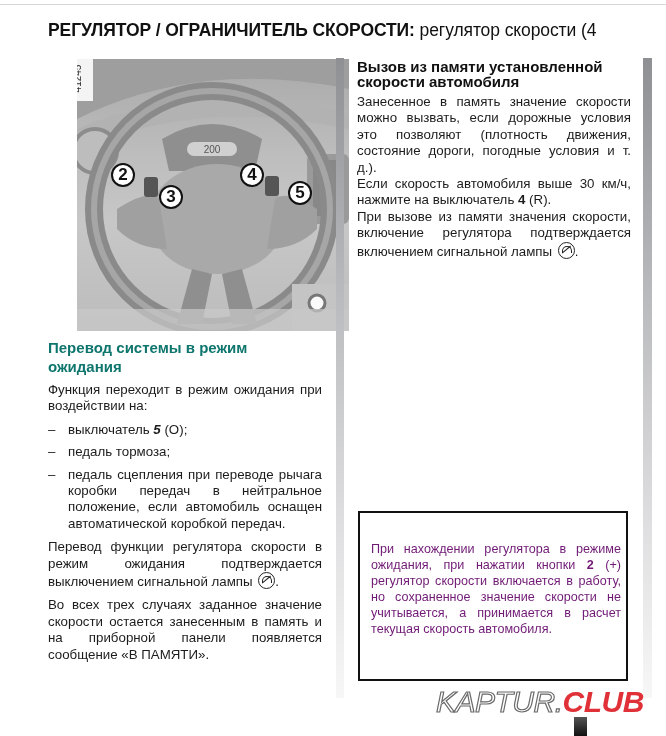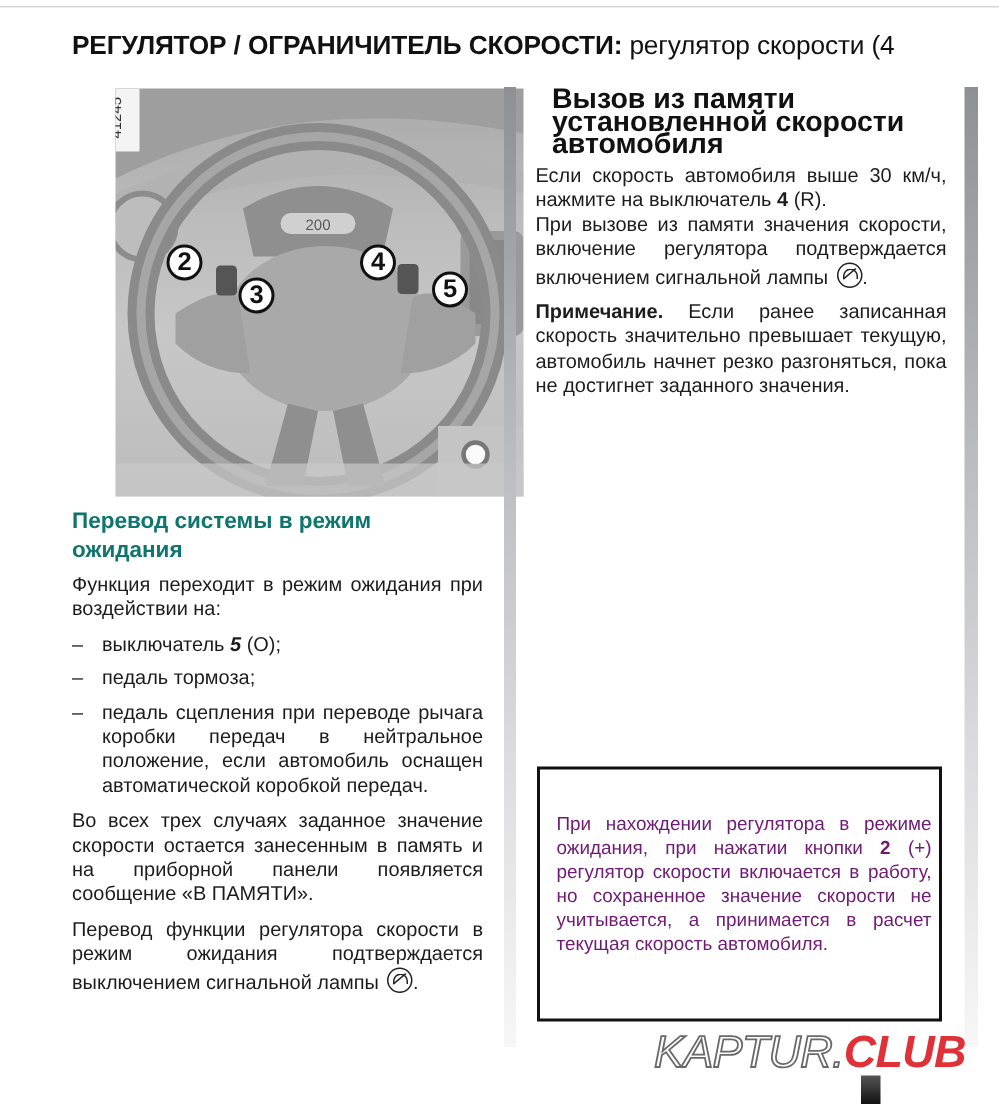--- a/index.html
+++ b/index.html
@@ -36,21 +36,21 @@
   
   .vbar-left { position: absolute; left: 336px; top: 58px; width: 8px; height: 640px;
     background: linear-gradient(180deg,#8f9094 0%,#b7b8bb 35%,#dcdcde 70%,#f7f7f7 100%); }
   .vbar-right { position: absolute; left: 643px; top: 58px; width: 9px; height: 640px;
     background: linear-gradient(180deg,#8f9094 0%,#b7b8bb 35%,#dcdcde 70%,#f7f7f7 100%); }
   
   .col { position: absolute; font-size: 13.3px; line-height: 16.4px; color: #1c1c1c; }
   .col-left { left: 48px; top: 338px; width: 274px; }
   .col-right { left: 357px; top: 59px; width: 274px; }
   h2.section { margin: 0 0 6px 0; font-size: 15px; line-height: 19px; font-weight: bold; color: #0f766e; }
-  h3.section { margin: 0 0 5px 11px; font-size: 19px; line-height: 15px; font-weight: bold; color: #111; }
+  h3.section { margin: 0 0 5px 0; font-size: 15px; line-height: 15px; font-weight: bold; color: #111; }
   p { margin: 0 0 7px 0; text-align: justify; }
   ul.dash { list-style: none; margin: 0 0 7px 0; padding: 0; }
   ul.dash li { position: relative; padding-left: 20px; margin-bottom: 6px; text-align: justify; }
   ul.dash li .dash-mark { position: absolute; left: 0; top: 0; }
   .lamp {
     display: inline-block; width: 15px; height: 15px; border: 1.3px solid #222; border-radius: 50%;
     vertical-align: -3px; position: relative; margin-left: 2px;
   }
   .lamp::before {
     content: ""; position: absolute; left: 3px; top: 3px; width: 8px; height: 6px;
@@ -143,29 +143,29 @@
     </li>
     <li>
       <span class="dash-mark">–</span>
       <span>педаль тормоза;</span>
     </li>
     <li>
       <span class="dash-mark">–</span>
       <span>педаль сцепления при переводе рычага коробки передач в нейтральное положение, если автомобиль оснащен автоматической коробкой передач.</span>
     </li>
   </ul>
+  <p><span>Перевод функции регулятора скорости в режим ожидания подтверждается выключением сигнальной лампы</span> <span class="lamp"></span><span>.</span></p>
   <p>Во всех трех случаях заданное значение скорости остается занесенным в память и на приборной панели появляется сообщение «В ПАМЯТИ».</p>
-  <p><span>Перевод функции регулятора скорости в режим ожидания подтверждается выключением сигнальной лампы</span> <span class="lamp"></span><span>.</span></p>
 </div>
 
 <div class="col col-right">
   <h3 class="section">Вызов из памяти установленной скорости автомобиля</h3>
+  <p style="margin-bottom:0">Занесенное в память значение скорости можно вызвать, если дорожные условия это позволяют (плотность движения, состояние дороги, погодные условия и т. д.).</p>
   <p style="margin-bottom:0"><span>Если скорость автомобиля выше 30 км/ч, нажмите на выключатель </span><b>4</b><span> (R).</span></p>
   <p><span>При вызове из памяти значения скорости, включение регулятора подтверждается включением сигнальной лампы</span> <span class="lamp"></span><span>.</span></p>
-  <p><b>Примечание.</b><span> Если ранее записанная скорость значительно превышает текущую, автомобиль начнет резко разгоняться, пока не достигнет заданного значения.</span></p>
 </div>
 
 <div class="note-box">
   <p><span>При нахождении регулятора в режиме ожидания, при нажатии кнопки </span><b>2</b><span> (+) регулятор скорости включается в работу, но сохраненное значение скорости не учитывается, а принимается в расчет текущая скорость автомобиля.</span></p>
 </div>
 
 <div class="watermark">
   <span class="wm-a">KAPTUR.</span><span class="wm-b">CLUB</span>
 </div>
 <div class="wm-stem"></div>

